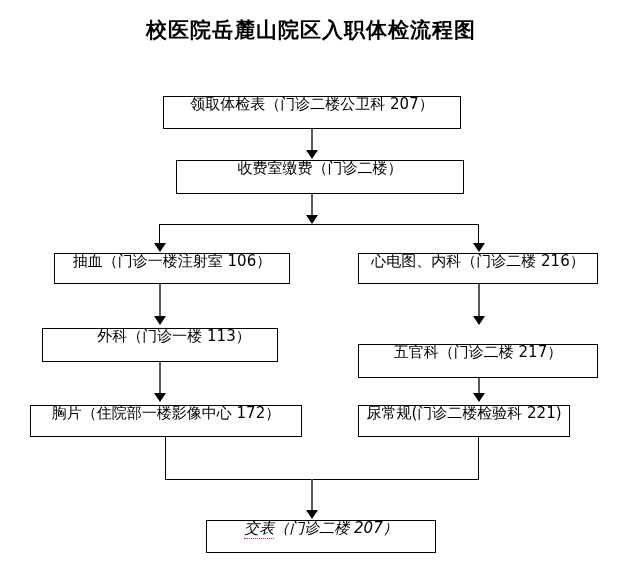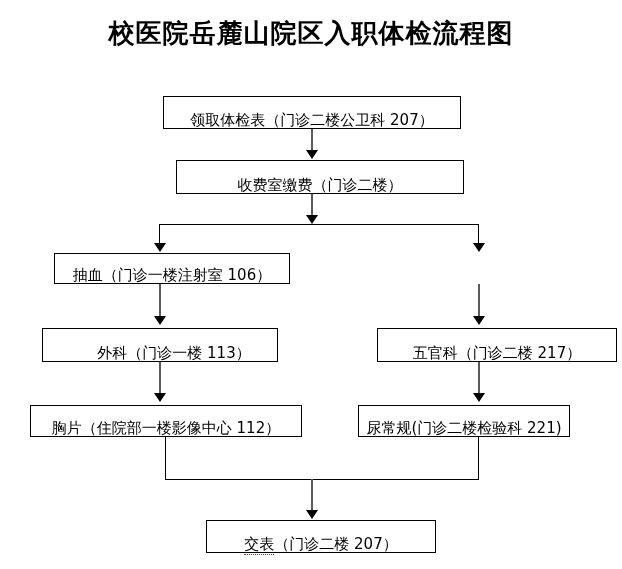--- a/index.html
+++ b/index.html
@@ -18,37 +18,37 @@
     width: 622px;
     height: 569px;
   }
   .title {
     position: absolute;
     left: 0;
     top: 16px;
     width: 622px;
     text-align: center;
     font-family: "DejaVu Serif", "Liberation Serif", serif;
-    font-size: 26px;
+    font-size: 21px;
     font-weight: bold;
     letter-spacing: 1px;
     color: #000000;
     white-space: nowrap;
   }
   .node {
     position: absolute;
     box-sizing: border-box;
     border: 1px solid #000000;
     background: #ffffff;
     color: #000000;
     font-family: "DejaVu Sans", "Liberation Sans", sans-serif;
     font-size: 15px;
     line-height: 1;
     display: flex;
-    align-items: flex-end;
+    align-items: flex-start;
     justify-content: center;
     white-space: nowrap;
     z-index: 3;
   }
   .node .txt {
     display: inline-block;
   }
   .node.misspelled .txt .mark {
     border-bottom: 1px dotted #d02020;
     padding-bottom: 1px;
@@ -106,55 +106,58 @@
   <div class="hline" style="left:159px; top:224px; width:320px;"></div>
   <div class="vthin" style="left:159px; top:224px; height:20px;"></div>
   <div class="vthin" style="left:478px; top:224px; height:20px;"></div>
   <div class="arrowhead" style="left:154px; top:243px;"></div>
   <div class="arrowhead" style="left:473px; top:243px;"></div>
 
   <div class="node" style="left:42px; top:253px; width:236px; height:31px;margin-left:12px;">
     <span class="txt">抽血（门诊一楼注射室 106）</span>
   </div>
 
+  <div class="node" style="left:358px; top:253px; width:240px; height:31px;">
+    <span class="txt">心电图、内科（门诊二楼 216）</span>
+  </div>
 
   <div class="vline" style="left:159px; top:284px; height:33px;"></div>
   <div class="arrowhead" style="left:154px; top:316px;"></div>
 
   <div class="vline" style="left:478px; top:284px; height:33px;"></div>
   <div class="arrowhead" style="left:473px; top:316px;"></div>
 
   <div class="node" style="left:42px; top:328px; width:236px; height:34px;padding-left:28px;">
     <span class="txt">外科（门诊一楼 113）</span>
   </div>
 
-  <div class="node" style="left:358px; top:328px; width:240px; height:34px;margin-left:19px;">
+  <div class="node" style="left:358px; top:344px; width:240px; height:34px;">
     <span class="txt">五官科（门诊二楼 217）</span>
   </div>
 
   <div class="vline" style="left:159px; top:362px; height:32px;"></div>
   <div class="arrowhead" style="left:154px; top:393px;"></div>
 
   <div class="vline" style="left:478px; top:362px; height:32px;"></div>
   <div class="arrowhead" style="left:473px; top:393px;"></div>
 
   <div class="node" style="left:30px; top:405px; width:272px; height:32px;">
-    <span class="txt">胸片（住院部一楼影像中心 112）</span>
+    <span class="txt">胸片（住院部一楼影像中心 172）</span>
   </div>
 
   <div class="node" style="left:358px; top:405px; width:212px; height:32px;">
     <span class="txt">尿常规(门诊二楼检验科 221)</span>
   </div>
 
   <div class="vthin" style="left:165px; top:437px; height:43px;"></div>
   <div class="vthin" style="left:478px; top:437px; height:43px;"></div>
   <div class="hline" style="left:165px; top:479px; width:314px;"></div>
 
   <div class="vline" style="left:311px; top:479px; height:32px;"></div>
   <div class="arrowhead" style="left:306px; top:510px;"></div>
 
-  <div class="node misspelled" style="left:206px; top:520px; width:230px; height:33px;">
+  <div class="node misspelled" style="left:206px; top:520px; width:230px; height:33px;font-style:italic;">
     <span class="txt">
       <span class="mark">交表</span><span>（门诊二楼 207）</span>
     </span>
   </div>
 
 </div>
 
 </body></html>

